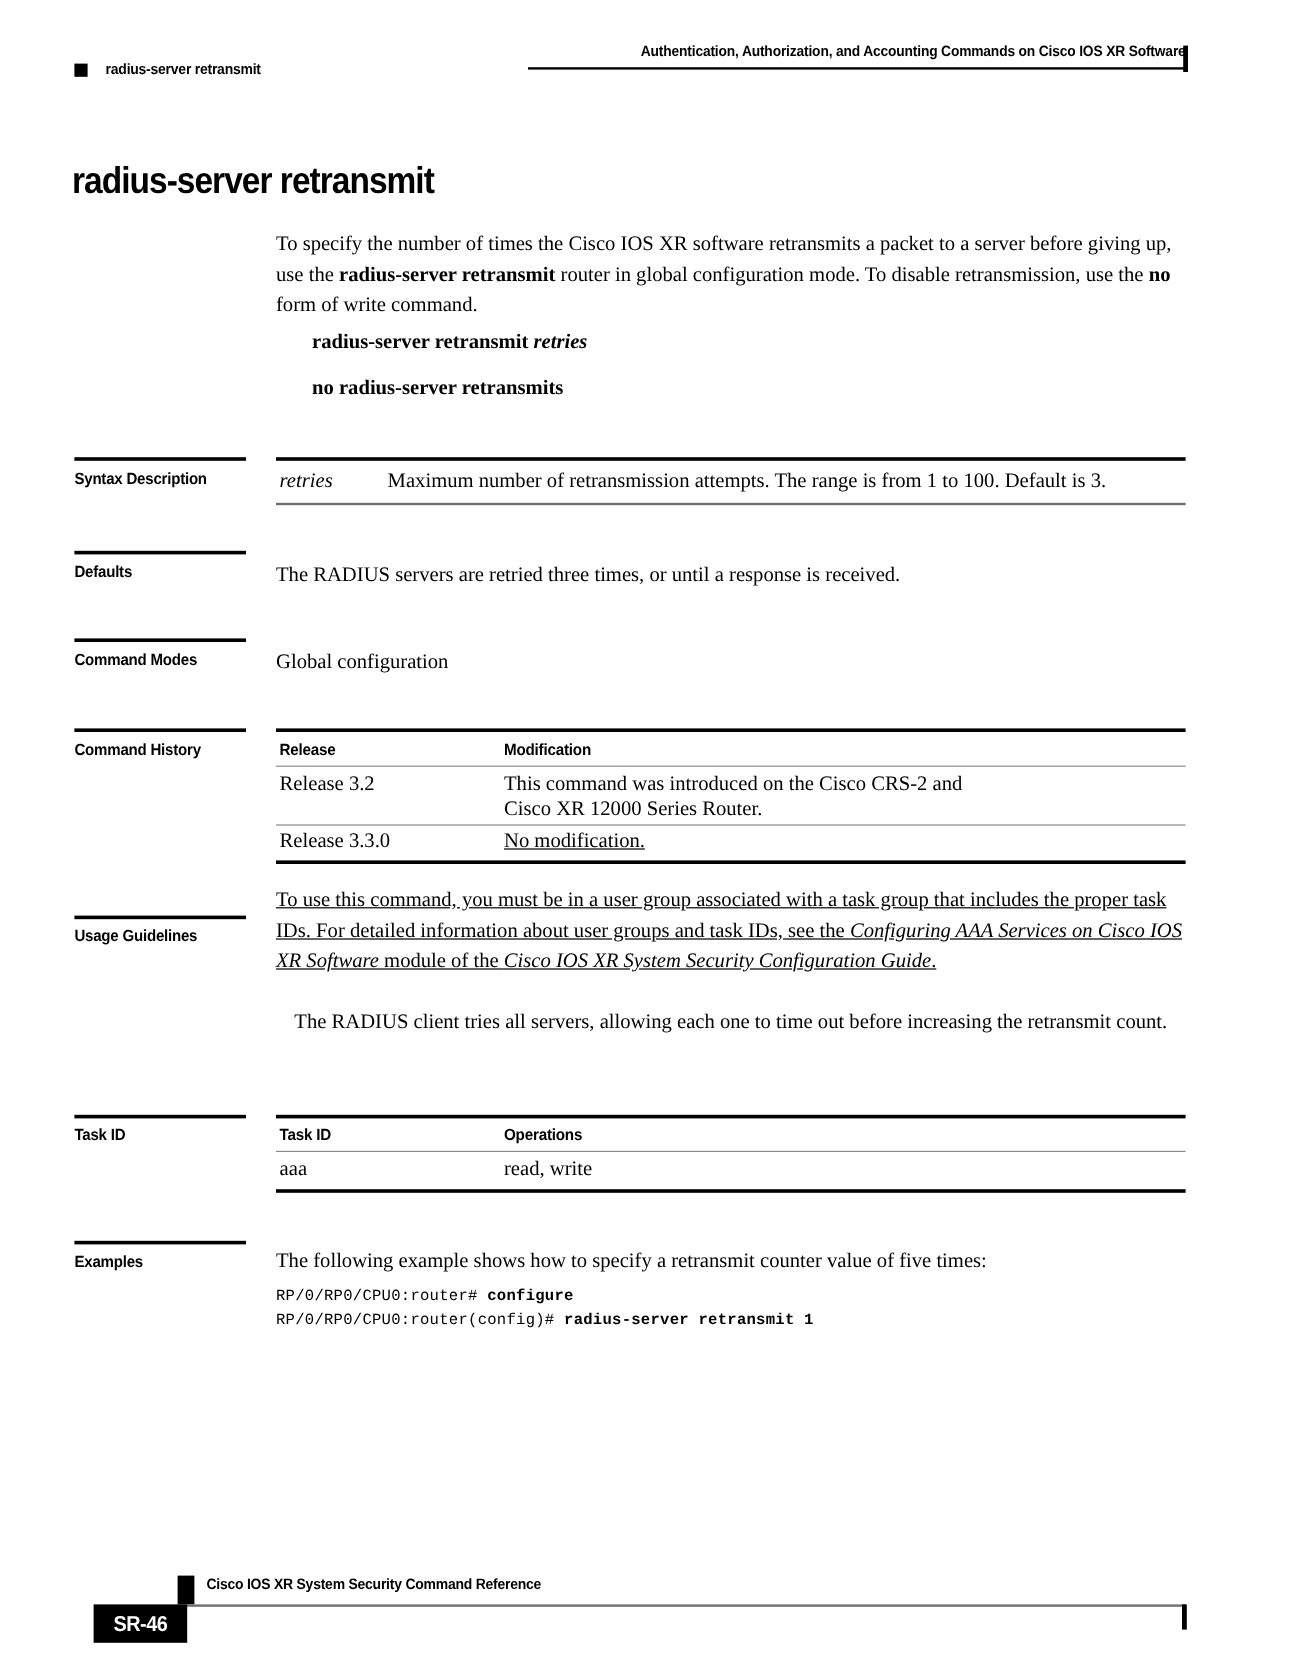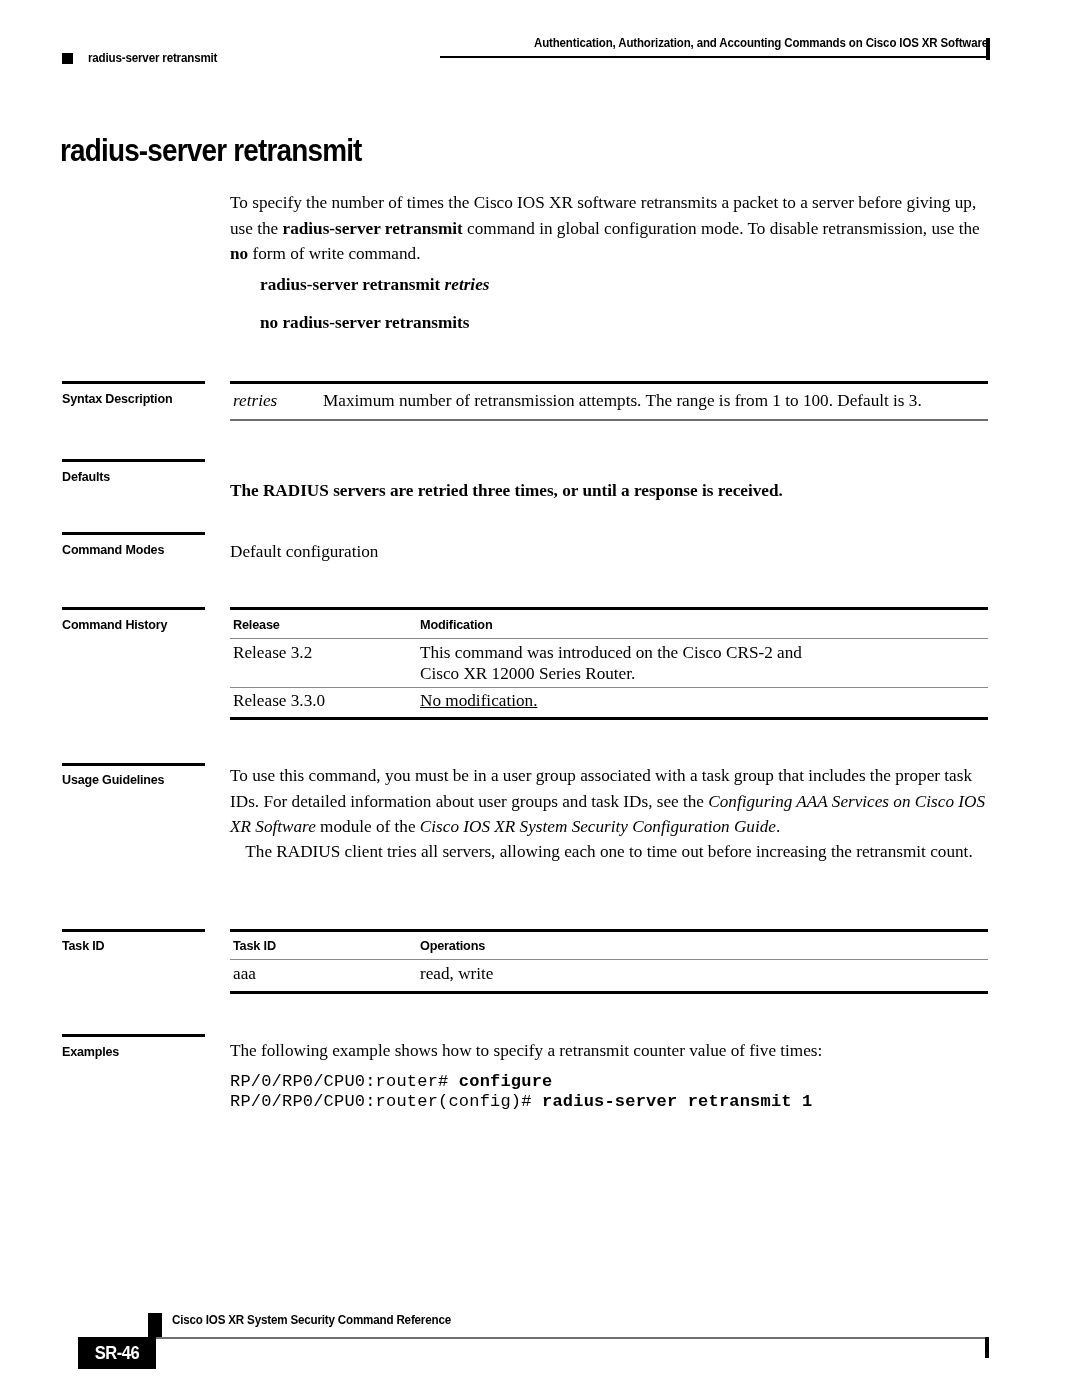--- a/index.html
+++ b/index.html
@@ -153,21 +153,21 @@
     position: absolute;
     font-size: 17.2px;
     line-height: 25.5px;
   }
 
   
   .cli-line {
     position: absolute;
     left: 230px;
     font-family: "Liberation Mono", monospace;
-    font-size: 17px;
+    font-size: 13px;
     letter-spacing: 0.2px;
     white-space: pre;
   }
   .cli-line b {
     font-weight: bold;
   }
 
   
   .footer-rule {
     position: absolute;
@@ -235,40 +235,40 @@
 <div class="page-header">
   <div class="header-bullet"></div>
   <div class="header-runhead">radius-server retransmit</div>
   <div class="header-title">Authentication, Authorization, and Accounting Commands on Cisco IOS XR Software</div>
   <div class="header-rule"></div>
   <div class="header-tick"></div>
 </div>
 
 <div class="command-title">radius-server retransmit</div>
 
-<div class="body-text" style="top:190px;"><span>To specify the number of times the Cisco IOS XR software retransmits a packet to a server before giving up, use the </span><b>radius-server retransmit</b><span> command in global configuration mode. To disable retransmission, use the </span><b>no</b><span> form of write command.</span></div>
+<div class="body-text" style="top:190px;"><span>To specify the number of times the Cisco IOS XR software retransmits a packet to a server before giving up, use the </span><b>radius-server retransmit</b><span> router in global configuration mode. To disable retransmission, use the </span><b>no</b><span> form of write command.</span></div>
 
 <div class="syntax-line" style="top:275px;"><span>radius-server retransmit </span><i>retries</i></div>
 
 <div class="syntax-line" style="top:313px;">no radius-server retransmits</div>
 
 <div class="label-rule" style="top:381px;"></div>
 <div class="sec-label" style="top:391px;">Syntax Description</div>
 <div class="rule-thick" style="left:230px; top:381px; width:758px;"></div>
 <div class="tbl-cell" style="left:233px; top:388px; width:90px; font-style:italic;">retries</div>
 <div class="tbl-cell" style="left:323px; top:388px; width:665px;">Maximum number of retransmission attempts. The range is from 1 to 100. Default is 3.</div>
 <div class="rule-thick" style="left:230px; top:419px; width:758px; height:1.6px; background:#6f6f6f;"></div>
 
 <div class="label-rule" style="top:459px;"></div>
 <div class="sec-label" style="top:469px;">Defaults</div>
-<div class="body-text" style="top:478px;font-weight:bold;">The RADIUS servers are retried three times, or until a response is received.</div>
+<div class="body-text" style="top:466px;">The RADIUS servers are retried three times, or until a response is received.</div>
 
 <div class="label-rule" style="top:532px;"></div>
 <div class="sec-label" style="top:542px;">Command Modes</div>
-<div class="body-text" style="top:539px;">Default configuration</div>
+<div class="body-text" style="top:539px;">Global configuration</div>
 
 <div class="label-rule" style="top:607px;"></div>
 <div class="sec-label" style="top:617px;">Command History</div>
 
 <div class="rule-thick" style="left:230px; top:607px; width:758px;"></div>
 <div class="tbl-head" style="left:233px; top:617px;">Release</div>
 <div class="tbl-head" style="left:420px; top:617px;">Modification</div>
 <div class="rule-thin" style="left:230px; top:638px; width:758px;"></div>
 
 <div>
@@ -280,21 +280,21 @@
 
 <div>
   <div class="tbl-cell" style="left:233px; top:688px;">Release 3.3.0</div>
   <div class="tbl-cell" style="left:420px; top:688px; width:568px;text-decoration:underline;">No modification.</div>
 </div>
 <div class="rule-thick" style="left:230px; top:717px; width:758px;"></div>
 
 <div class="label-rule" style="top:763px;"></div>
 <div class="sec-label" style="top:772px;">Usage Guidelines</div>
 
-<div class="body-text" style="top:763px;"><span>To use this command, you must be in a user group associated with a task group that includes the proper task IDs. For detailed information about user groups and task IDs, see the </span><i>Configuring AAA Services on Cisco IOS XR Software</i><span> module of the </span><i>Cisco IOS XR System Security Configuration Guide</i><span>.</span></div>
+<div class="body-text" style="top:737px;text-decoration:underline;"><span>To use this command, you must be in a user group associated with a task group that includes the proper task IDs. For detailed information about user groups and task IDs, see the </span><i>Configuring AAA Services on Cisco IOS XR Software</i><span> module of the </span><i>Cisco IOS XR System Security Configuration Guide</i><span>.</span></div>
 
 <div class="body-text" style="top:839px;text-align:center;">The RADIUS client tries all servers, allowing each one to time out before increasing the retransmit count.</div>
 
 <div class="label-rule" style="top:929px;"></div>
 <div class="sec-label" style="top:938px;">Task ID</div>
 
 <div class="rule-thick" style="left:230px; top:929px; width:758px;"></div>
 <div class="tbl-head" style="left:233px; top:938px;">Task ID</div>
 <div class="tbl-head" style="left:420px; top:938px;">Operations</div>
 <div class="rule-thin" style="left:230px; top:959px; width:758px;"></div>

